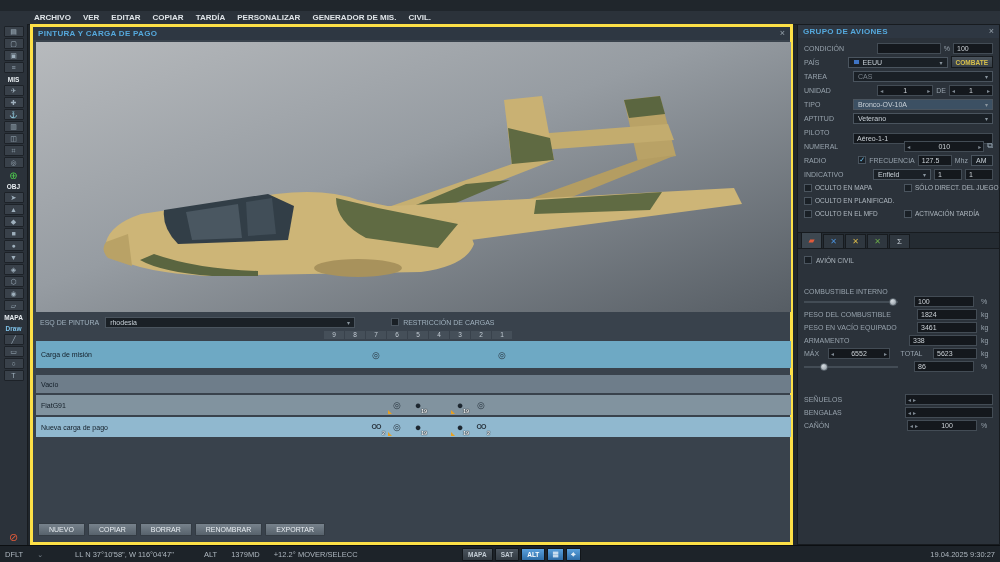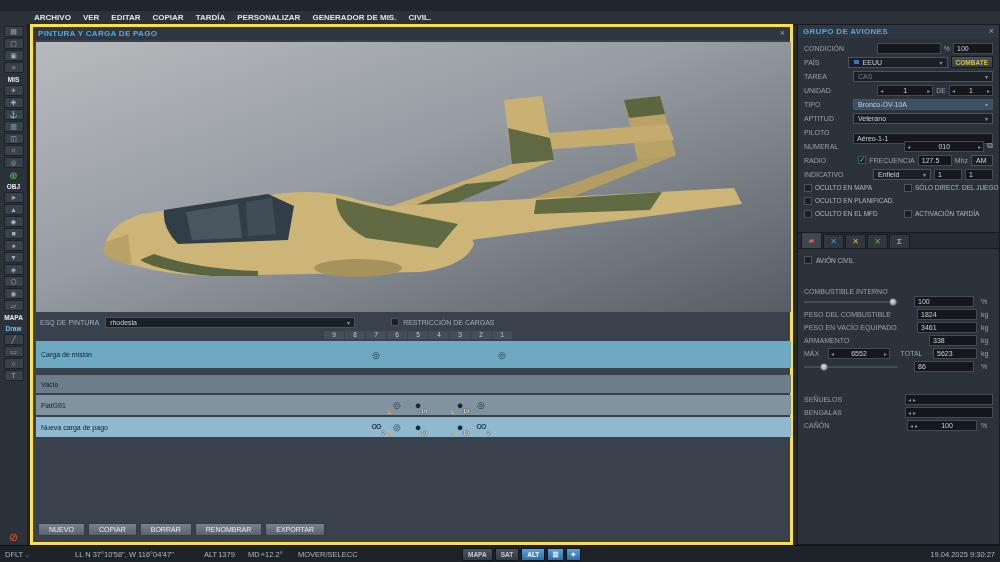--- a/index.html
+++ b/index.html
@@ -115,21 +115,21 @@
   .slider .track { position:absolute; left:0; right:0; top:3px; height:2px; background:#10141a; border:1px solid #434c55; }
   .slider .thumb { position:absolute; top:0; width:8px; height:8px; border-radius:50%;
                    background:radial-gradient(circle at 35% 30%,#d7dde2,#8a949d); border:1px solid #555f68; }
   .frow { display:flex; align-items:center; height:13px; }
   .frow .plabel { flex:1; }
   .unit { width:12px; color:#97a2ac; margin-left:4px; }
 
   
   .statusbar { position:absolute; left:0; bottom:0; width:100%; height:17px; background:#1d2329;
                border-top:1px solid #0c0f12; font-size:7.5px; color:#aeb7bf; }
-  .sb-item { position:absolute; top:0; height:17px; display:flex; align-items:center; gap:1px; white-space:nowrap; }
+  .sb-item { position:absolute; top:0; height:17px; display:flex; align-items:center; gap:14px; white-space:nowrap; }
   .sb-caret { font-size:7px; color:#7f8992; }
   .sb-btn { background:linear-gradient(#4a535c,#333b43); border:1px solid #12161a; color:#c3ccd4;
             font-size:6.5px; font-weight:bold; height:13px; padding:0 5px; font-family:inherit; border-radius:1px;
             display:flex; align-items:center; }
   .sb-btn.active { background:linear-gradient(#5aa0dc,#2f6ea8); color:#fff; }
   .sb-btn.iconb { background:linear-gradient(#5aa0dc,#2f6ea8); color:#eaf3fa; font-size:8px; padding:0 4px; }
 </style>
 </head>
 <body>
 
@@ -526,21 +526,21 @@
         <input class="ti" style="width: 60px;" value="1824">
         <span class="unit">kg</span>
       </div>
       <div class="frow">
         <span class="plabel">PESO EN VACÍO EQUIPADO</span>
         <input class="ti" style="width: 60px;" value="3461">
         <span class="unit">kg</span>
       </div>
       <div class="frow">
         <span class="plabel">ARMAMENTO</span>
-        <input class="ti" style="width: 48px;" value="338">
+        <input class="ti" style="width: 68px;" value="338">
         <span class="unit">kg</span>
       </div>
 
       <div class="frow">
         <span class="plabel" style="flex:0 0 24px">MÁX</span>
         <div class="spin" style="width:62px">
           <span class="sarr">◂</span>
           <span class="sval">6552</span>
           <span class="sarr">▸</span>
         </div>

